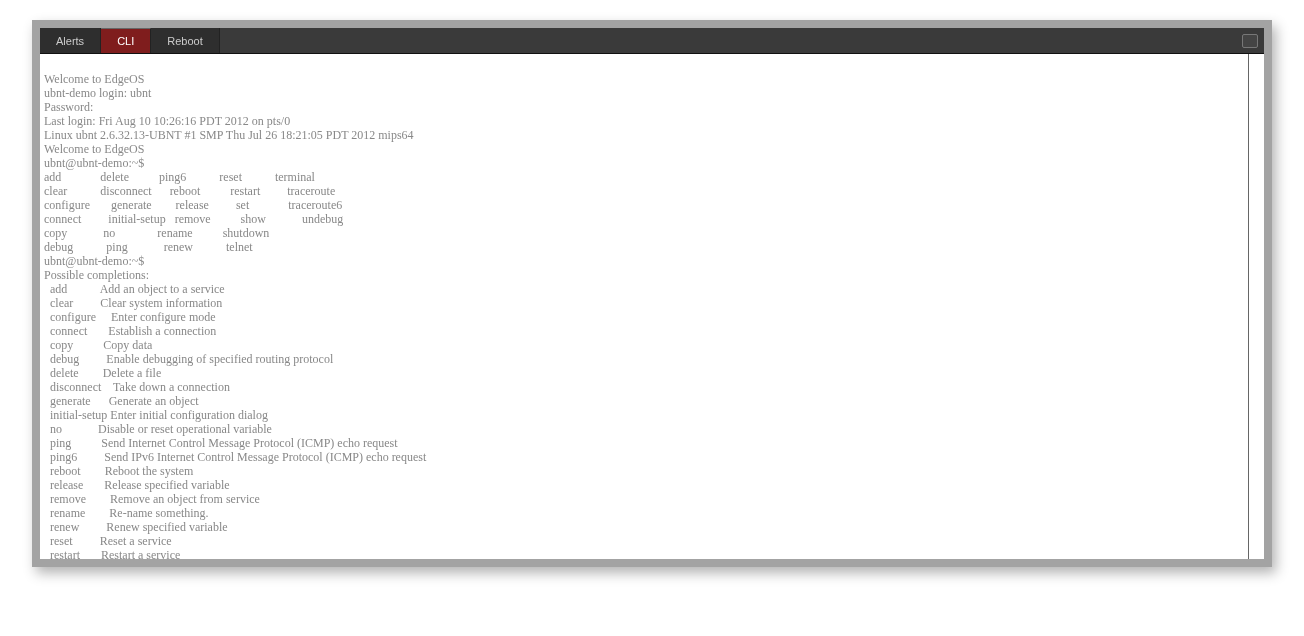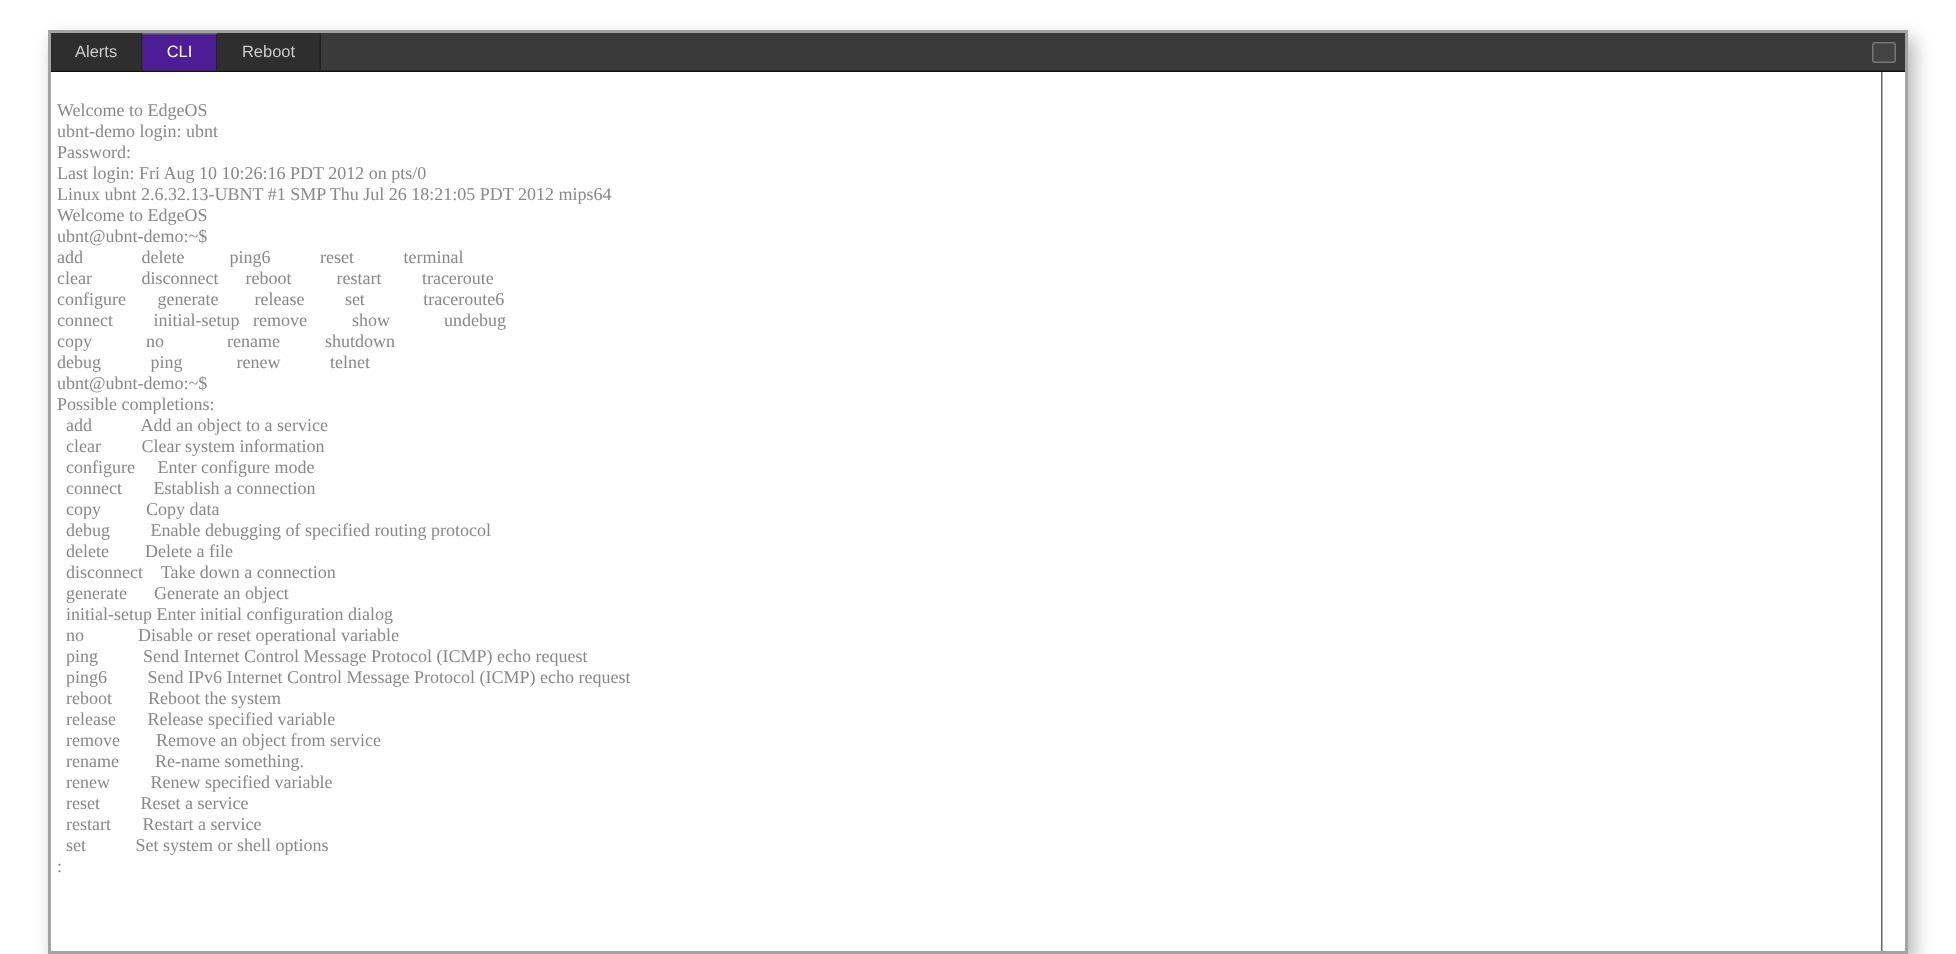--- a/index.html
+++ b/index.html
@@ -5,23 +5,23 @@
     * { margin: 0; padding: 0; box-sizing: border-box; }
     body {
       background: #fff;
       font-family: "Courier New", monospace;
       display: flex;
       justify-content: center;
       padding: 20px;
     }
     .window {
       width: 1240px;
-      height: 616px;
+      height: 547px;
       background: #000;
-      border: 2px solid #a3a3a3;
+      border: 8px solid #a3a3a3;
       box-shadow: 4px 6px 12px rgba(0,0,0,0.3);
       display: flex;
       flex-direction: column;
       position: relative;
     }
     .tab-bar {
       height: 26px;
       background: #3a3a3a;
       display: flex;
       align-items: stretch;
@@ -33,21 +33,21 @@
       display: flex;
       align-items: center;
       font-family: Arial, sans-serif;
       font-size: 11px;
       color: #ccc;
       border-right: 1px solid #222;
       cursor: pointer;
       user-select: none;
     }
     .tab.active {
-      background: #4c1d95;
+      background: #7f1d1d;
       color: #fff;
       border-top: 1px solid #666;
     }
     .tab:not(.active) {
       background: #2e2e2e;
     }
     .window-btn {
       position: absolute;
       right: 6px;
       top: 50%;

